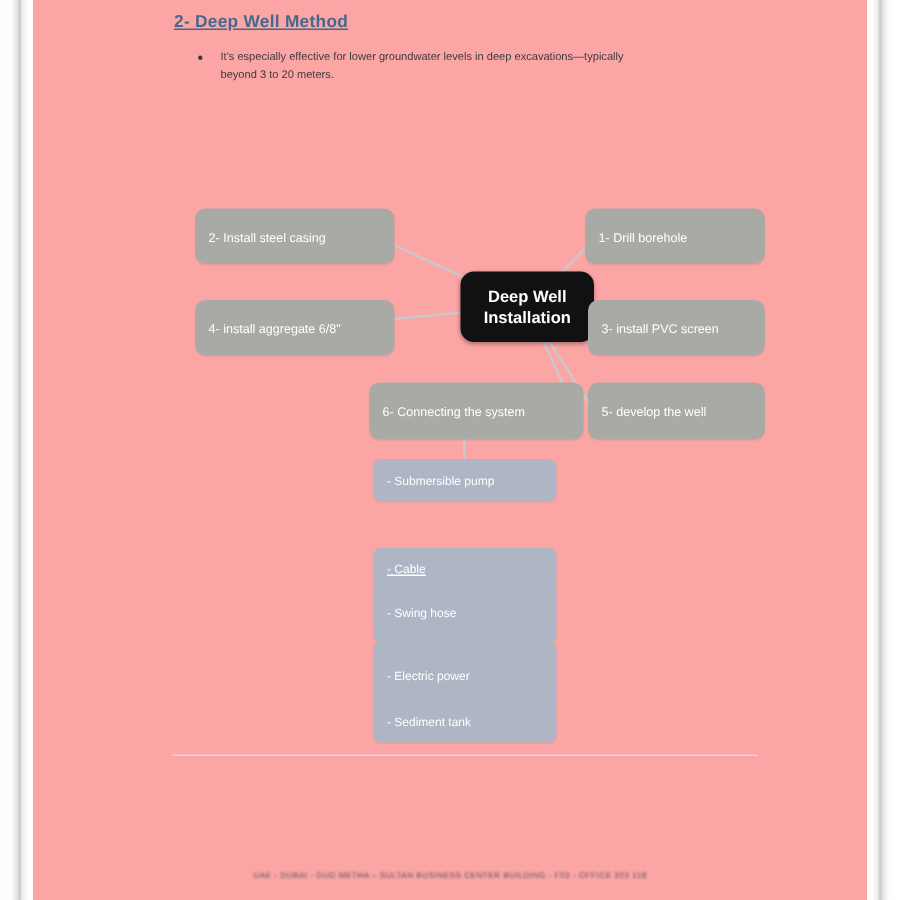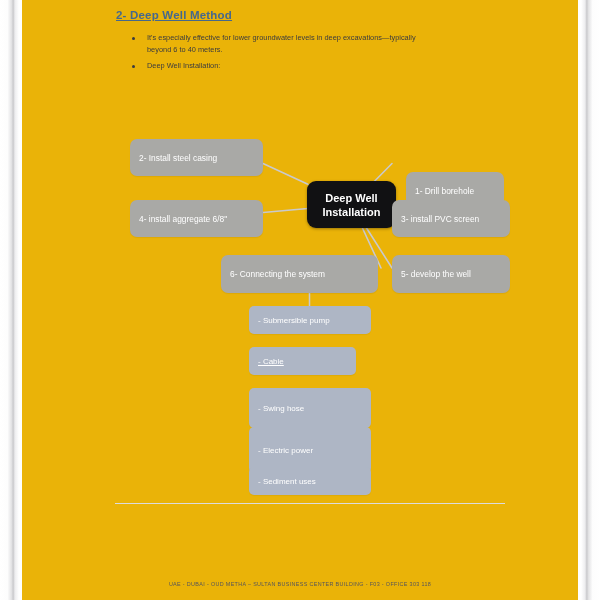--- a/index.html
+++ b/index.html
@@ -13,21 +13,21 @@
     overflow: hidden;
     font-family: "Liberation Sans", sans-serif;
     position: relative;
   }
 
   
   #page {
     position: absolute;
     left: 0; top: 0;
     width: 600px; height: 600px;
-    background: #eab308;
+    background: #fca5a5;
   }
   .edge-shadow {
     position: absolute;
     top: 0;
     height: 600px;
     width: 22px;
     pointer-events: none;
   }
   .edge-left {
     left: 0;
@@ -172,71 +172,70 @@
 <div id="page">
 
   <div class="edge-shadow edge-left"></div>
   <div class="edge-shadow edge-right"></div>
 
   <div id="content">
 
     <div id="heading">2- Deep Well Method</div>
 
     <div id="bullets">
-        <div class="bullet"><span class="dot"></span><span>It's especially effective for lower groundwater levels in deep excavations—typically beyond 6 to 40 meters.</span></div>
-        <div class="bullet"><span class="dot"></span><span>Deep Well Installation:</span></div>
+        <div class="bullet"><span class="dot"></span><span>It's especially effective for lower groundwater levels in deep excavations—typically beyond 3 to 20 meters.</span></div>
       </div>
 
     <div id="diagram">
       <svg id="connectors" viewBox="0 0 540 600" preserveAspectRatio="none">
           <line x1="277.89" y1="184.29649717514124" x2="233" y2="163.5" stroke="#c9c9cd" stroke-width="1.6" stroke-linecap="round"></line>
           <line x1="344.2491463414634" y1="181.47" x2="362" y2="163.5" stroke="#c9c9cd" stroke-width="1.6" stroke-linecap="round"></line>
           <line x1="277.89" y1="208.44214689265536" x2="233" y2="212.5" stroke="#c9c9cd" stroke-width="1.6" stroke-linecap="round"></line>
           <line x1="365.11" y1="213.1143209876543" x2="362" y2="212.5" stroke="#c9c9cd" stroke-width="1.6" stroke-linecap="round"></line>
           <line x1="332.19897637795276" y1="227.53" x2="351" y2="268" stroke="#c9c9cd" stroke-width="1.6" stroke-linecap="round"></line>
           <line x1="336.1884251968504" y1="227.53" x2="362" y2="268" stroke="#c9c9cd" stroke-width="1.6" stroke-linecap="round"></line>
           <line x1="279.5" y1="293" x2="279.5" y2="306" stroke="#c9c9cd" stroke-width="1.5" stroke-linecap="round"></line>
         </svg>
 
       <div id="center-node" style="left: 277px; top: 181px; width: 89px; height: 47px; background: rgb(17, 17, 19);">
         <span>Deep Well</span>
         <span>Installation</span>
       </div>
     <div class="node node-main" style="left: 100px; top: 139px; width: 133px; height: 37px;">
           <span>2- Install steel casing</span>
         </div>
-        <div class="node node-main" style="left: 376px; top: 139px; width: 98px; height: 37px; margin-top: 33px;">
+        <div class="node node-main" style="left: 360px; top: 139px; width: 120px; height: 37px;">
           <span>1- Drill borehole</span>
         </div>
         <div class="node node-main" style="left: 100px; top: 200px; width: 133px; height: 37px;">
           <span>4- install aggregate 6/8"</span>
         </div>
         <div class="node node-main" style="left: 362px; top: 200px; width: 118px; height: 37px;">
           <span>3- install PVC screen</span>
         </div>
-        <div class="node node-main" style="left: 191px; top: 255px; width: 157px; height: 38px;">
+        <div class="node node-main" style="left: 216px; top: 255px; width: 143px; height: 38px;">
           <span>6- Connecting the system</span>
         </div>
         <div class="node node-main" style="left: 362px; top: 255px; width: 118px; height: 38px;">
           <span>5- develop the well</span>
         </div>
         <div class="node node-sub" style="left: 219px; top: 306px; width: 122px; height: 28px;">
           <span>- Submersible pump</span>
         </div>
-        <div class="node node-sub" style="left: 219px; top: 347px; width: 107px; height: 28px; text-decoration: underline;">
+        <div class="node node-sub" style="left: 219px; top: 365px; width: 122px; height: 28px; text-decoration: underline;">
           <span>-  Cable</span>
         </div>
         <div class="node node-sub" style="left: 219px; top: 388px; width: 122px; height: 40px;">
           <span>- Swing hose</span>
         </div>
         <div class="node node-sub" style="left: 219px; top: 427px; width: 122px; height: 46px;">
           <span>- Electric power</span>
         </div>
         <div class="node node-sub" style="left: 219px; top: 467px; width: 122px; height: 28px;">
-          <span>- Sediment uses</span>
+          <span>- Sediment tank</span>
         </div>
       </div>
 
     <div id="rule"></div>
 
     <div id="footer">UAE - DUBAI - OUD METHA – SULTAN BUSINESS CENTER BUILDING - F03 - OFFICE 303 118</div>
 
   </div>
 </div>
 

